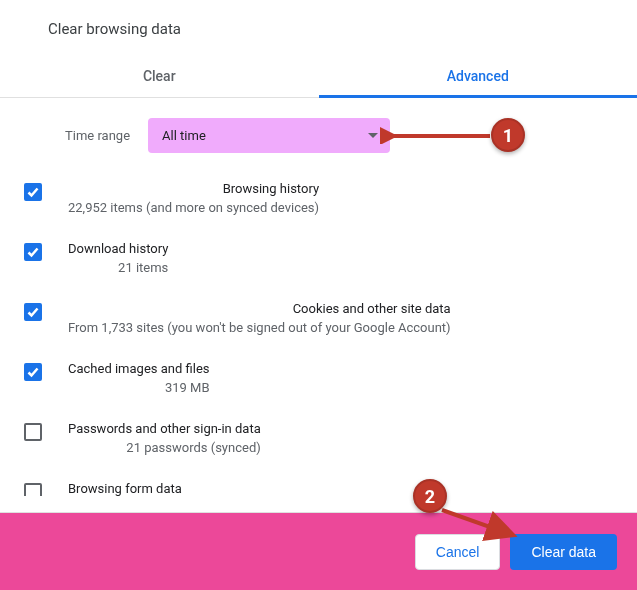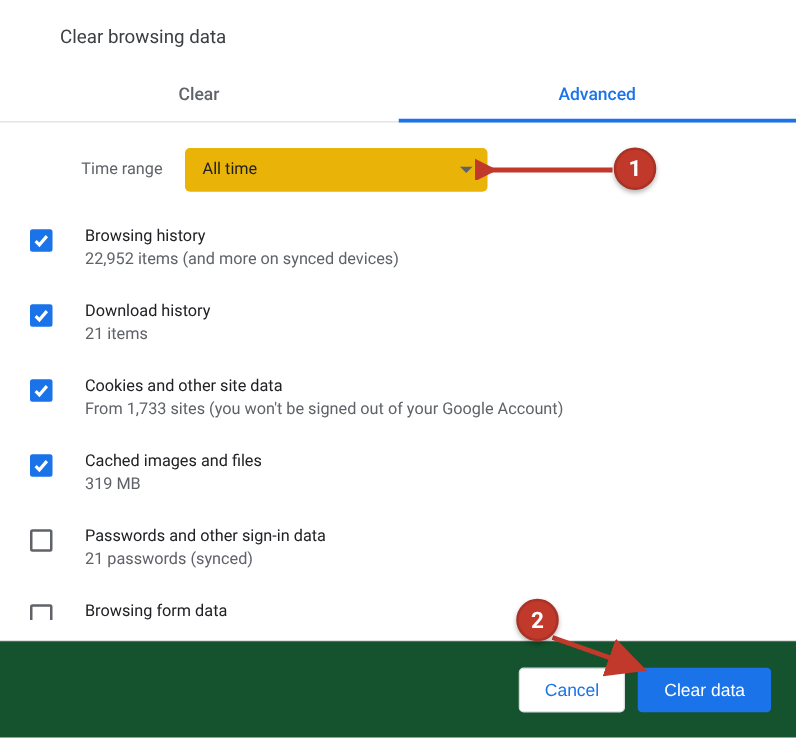--- a/index.html
+++ b/index.html
@@ -9,30 +9,30 @@
 .tabs { display: flex; border-bottom: 1px solid #e0e0e0; }
 .tab { flex: 1; text-align: center; padding: 14px 0 13px; font-size: 14px; color: #5f6368; cursor: pointer; font-weight: 500; position: relative; }
 .tab.active { color: #1a73e8; }
 .tab.active::after { content: ''; position: absolute; left: 0; right: 0; bottom: -1px; height: 3px; background: #1a73e8; }
 .content { position: relative; padding: 20px 24px 0 24px; height: 398px; overflow-y: auto; }
 .content::-webkit-scrollbar { width: 12px; }
 .content::-webkit-scrollbar-track { background: #f1f1f1; }
 .content::-webkit-scrollbar-thumb { background: #c1c1c1; }
 .timerange-row { display: flex; align-items: center; gap: 18px; margin-bottom: 28px; }
 .tr-label { color: #5f6368; font-size: 13px; margin-left: 41px; }
-.select { display: flex; align-items: center; justify-content: space-between; background: #eab308; border-radius: 4px; padding: 10px 12px 10px 14px; width: 242px; cursor: pointer; font-size: 13px; color: #202124; }
+.select { display: flex; align-items: center; justify-content: space-between; background: #f0abfc; border-radius: 4px; padding: 10px 12px 10px 14px; width: 242px; cursor: pointer; font-size: 13px; color: #202124; }
 .caret { border-left: 5px solid transparent; border-right: 5px solid transparent; border-top: 5px solid #5f6368; }
 .item { display: flex; align-items: flex-start; gap: 26px; margin-bottom: 26px; }
 .checkbox { width: 18px; height: 18px; border: 2px solid #5f6368; border-radius: 2px; margin-top: 2px; flex-shrink: 0; display: flex; align-items: center; justify-content: center; cursor: pointer; }
 .checkbox.checked { background: #1a73e8; border-color: #1a73e8; }
 .checkmark { stroke: #fff; stroke-width: 2.5; fill: none; }
-.item-text { display: flex; flex-direction: column; gap: 4px; }
+.item-text { display: flex; flex-direction: column; gap: 4px; text-align: right; }
 .item-title { font-size: 13px; color: #202124; }
 .item-sub { font-size: 13px; color: #5f6368; }
-.footer { position: absolute; left: 0; right: 0; bottom: 0; height: 78px; border-top: 1px solid #e0e0e0; display: flex; align-items: center; justify-content: flex-end; gap: 10px; padding: 0 20px; background: #14532d; }
+.footer { position: absolute; left: 0; right: 0; bottom: 0; height: 78px; border-top: 1px solid #e0e0e0; display: flex; align-items: center; justify-content: flex-end; gap: 10px; padding: 0 20px; background: #ec4899; }
 .btn { font-size: 14px; font-weight: 500; padding: 9px 20px; border-radius: 4px; cursor: pointer; border: 1px solid transparent; }
 .btn-cancel { color: #1a73e8; background: #fff; border-color: #dadce0; }
 .btn-clear { background: #1a73e8; color: #fff; }
 
 .badge { position: absolute; width: 34px; height: 34px; border-radius: 50%; background: #c0392b; border: 2px solid #a93226; color: #fff; font-weight: bold; font-size: 18px; display: flex; align-items: center; justify-content: center; box-shadow: 0 2px 4px rgba(0,0,0,0.3); z-index: 50; }
 .arrow { position: absolute; z-index: 49; }
 </style>
 </head>
 <body>
 

